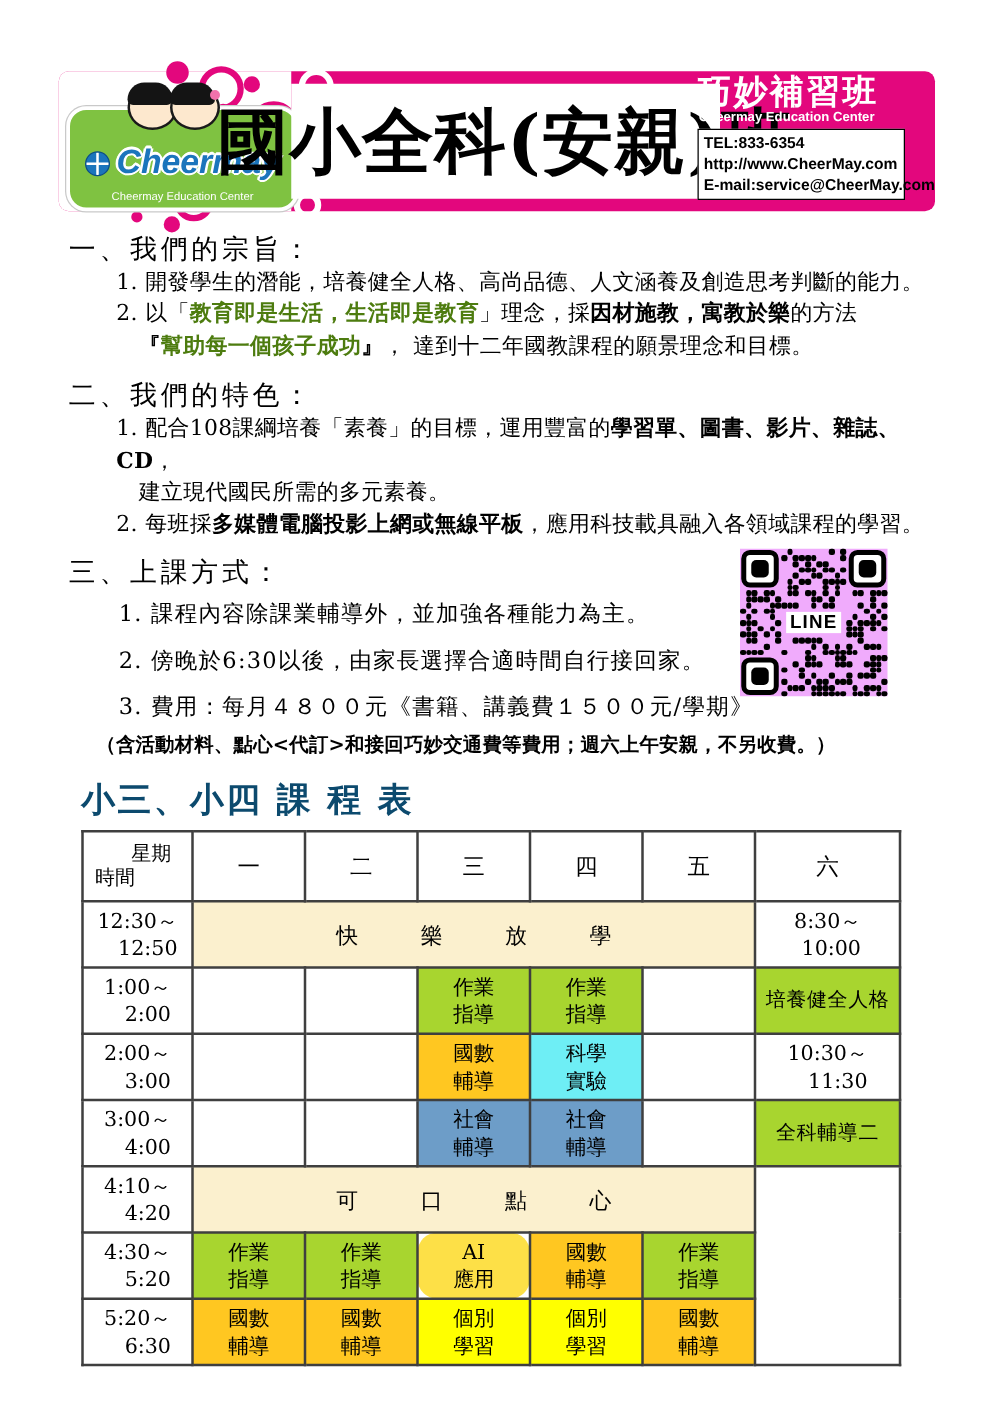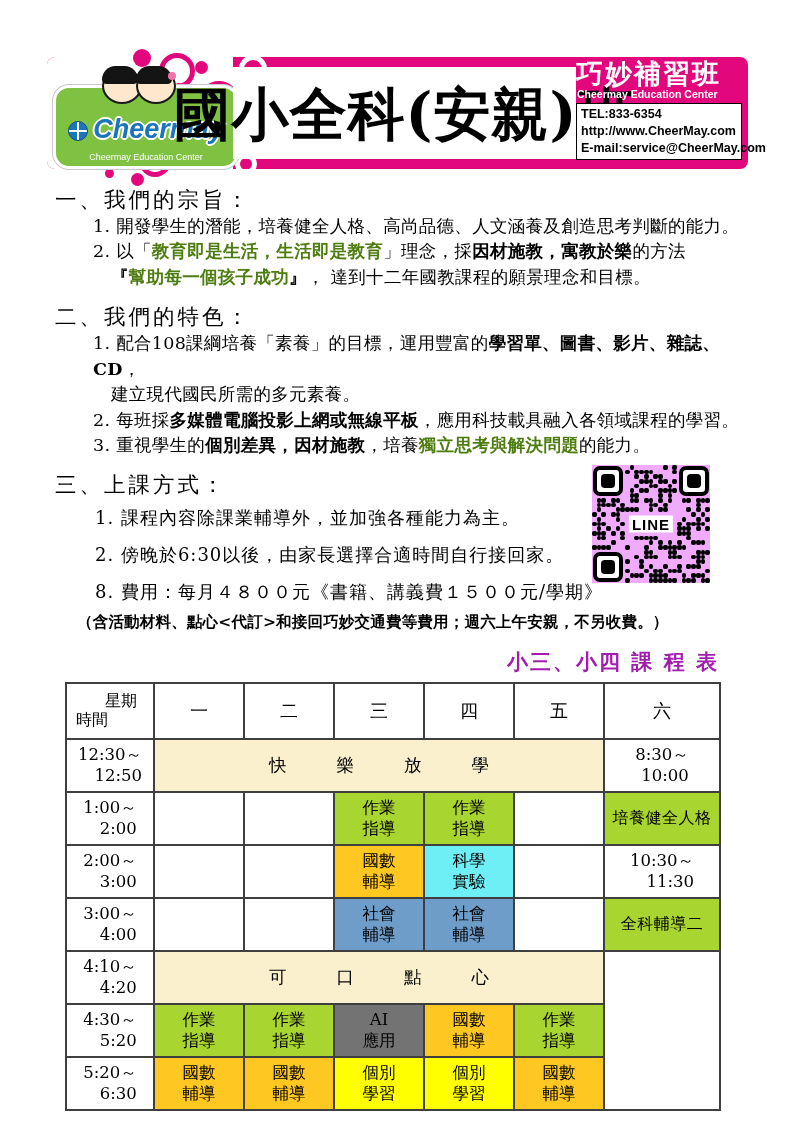--- a/index.html
+++ b/index.html
@@ -40,21 +40,21 @@
   .globe{display:inline-block;vertical-align:-3px;width:18px;height:18px;border-radius:50%;background:
     linear-gradient(#fff 0 0) center/100% 2px no-repeat,
     linear-gradient(90deg,#fff 0 0) center/2px 100% no-repeat,#1B75BC;border:1.5px solid #0d4e86;}
   .brand{font-family:"Liberation Sans",sans-serif;font-style:italic;font-weight:bold;font-size:27px;color:#1B75BC;
     text-shadow:-2px 0 #fff,2px 0 #fff,0 -2px #fff,0 2px #fff,-1px -1px #fff,1px 1px #fff,-1px 1px #fff,1px -1px #fff;letter-spacing:0px;text-align:center;}
   .logo-tagline{position:absolute;left:0;right:0;bottom:4px;text-align:center;color:#fff;font-family:"Liberation Sans",sans-serif;font-size:9px;}
 
   .title-box{position:absolute;left:186px;right:172px;top:10px;bottom:10px;background:#fff;display:flex;align-items:center;justify-content:center;}
   .main-title{font-size:57px;font-weight:bold;letter-spacing:1px;white-space:nowrap;line-height:1;}
 
-  .right-block{position:absolute;right:2px;top:3px;width:170px;}
+  .right-block{position:absolute;right:20px;top:3px;width:170px;}
   .school-zh{color:#fff;font-weight:bold;font-size:27px;letter-spacing:2px;line-height:1.05;white-space:nowrap;}
   .school-en{color:#fff;font-family:"Liberation Sans",sans-serif;font-weight:bold;font-size:10.5px;margin:0 0 3px 1px;white-space:nowrap;}
   .contact-box{background:#fff;border:1.5px solid #000;padding:2px 4px;font-family:"Liberation Sans",sans-serif;font-weight:bold;font-size:12.5px;line-height:1.35;color:#000;width:156px;}
   .contact-box div{white-space:nowrap;}
 
   
   .content{position:absolute;left:55px;top:186px;width:693px;}
   h2{font-size:21.5px;font-weight:normal;letter-spacing:3px;margin:0;line-height:1.3;}
   .sec2 h2{margin-top:13px;}
   .sec3 h2{margin-top:12px;}
@@ -70,35 +70,35 @@
   .qr{position:absolute;left:537px;top:-6px;width:118px;height:118px;background:#f0abfc;}
   .qr-grid{position:absolute;inset:0;display:grid;grid-template-columns:repeat(25,1fr);grid-template-rows:repeat(25,1fr);}
   .qr-grid span{background:transparent;}
   .qr-grid span.on{background:#000;border-radius:40%;}
   .finder{position:absolute;width:22px;height:22px;border:4.5px solid #000;border-radius:7px;background:#fff;}
   .finder::after{content:"";position:absolute;left:4px;top:4px;width:14px;height:14px;background:#000;border-radius:4px;}
   .f-tl{left:1px;top:1px;} .f-tr{right:1px;top:1px;} .f-bl{left:1px;bottom:1px;}
   .qr-label{position:absolute;left:50%;top:50%;transform:translate(-50%,-50%);background:#fff;padding:0 3px;font-family:"Liberation Sans",sans-serif;font-weight:bold;font-size:15px;letter-spacing:1px;}
 
   
-  .table-title{width:654px;margin:14px 0 6px 10px;text-align:right;color:#a21caf;font-weight:bold;font-size:21px;letter-spacing:2px;}
+  .table-title{width:654px;margin:14px 0 6px 10px;text-align:left;color:#0c4a6e;font-weight:bold;font-size:27px;letter-spacing:2px;}
   table.schedule{border-collapse:collapse;table-layout:fixed;margin-left:10px;width:654px;}
   .schedule td,.schedule th{border:2px solid #3f3f3f;text-align:center;vertical-align:middle;padding:0;font-weight:normal;}
   .schedule .hrow{height:56px;}
   .schedule .drow{height:53px;}
   .day-h{font-size:18px;}
   .corner{position:relative;font-size:16px;}
   .corner .ct{position:absolute;top:7px;right:16px;}
   .corner .cb{position:absolute;bottom:7px;left:9px;}
   .tl{display:inline-block;text-align:right;font-size:16.5px;line-height:1.3;white-space:pre-line;font-family:"DejaVu Serif",serif;}
   .pre{white-space:pre-line;font-size:16.5px;line-height:1.3;}
   .satlbl{font-size:16px;letter-spacing:0.5px;}
   .spread{letter-spacing:50px;padding-left:50px;font-size:17.5px;}
   .c-cream{background:#FBF0CE;} .c-green{background:#A8D52F;} .c-gold{background:#FFC721;}
-  .c-cyan{background:#6EEEF5;} .c-blue{background:#6D9DC8;} .c-peach{background:#737373;} .c-yellow{background:#FFFF00;}
+  .c-cyan{background:#6EEEF5;} .c-blue{background:#6D9DC8;} .c-peach{background:#fde047;border-radius:16px;} .c-yellow{background:#FFFF00;}
 </style>
 </head>
 <body>
 
 <div class="banner">
   <div class="dots-zone">
     <div class="dot f d1"></div>
     <div class="dot r d2"></div>
     <div class="dot f d3"></div>
     <div class="dot f d4"></div>
@@ -151,28 +151,27 @@
     <div class="line"><span>1. 開發學生的潛能，培養健全人格、高尚品德、人文涵養及創造思考判斷的能力。</span></div>
     <div class="line"><span>2. 以「</span><span class="run-blue">教育即是生活，生活即是教育</span><span>」理念，採</span><span class="run-b">因材施教，寓教於樂</span><span>的方法</span></div>
     <div class="line i2"><span class="run-b">『</span><span class="run-blue">幫助每一個孩子成功</span><span class="run-b">』</span><span>，  達到十二年國教課程的願景理念和目標。</span></div>
   </div>
 
   <div class="sec2">
     <h2>二、我們的特色：</h2>
     <div class="line"><span>1. 配合108課綱培養「素養」的目標，運用豐富的</span><span class="run-b">學習單、圖書、影片、雜誌、CD</span><span>，</span></div>
     <div class="line i2"><span>建立現代國民所需的多元素養。</span></div>
     <div class="line"><span>2. 每班採</span><span class="run-b">多媒體電腦投影上網或無線平板</span><span>，應用科技載具融入各領域課程的學習。</span></div>
-    <div class="line"><span>3. 重視學生的</span><span class="run-b">個別差異，因材施教</span><span>，培養</span><span class="run-blue">獨立思考與解決問題</span><span>的能力。</span></div>
   </div>
 
   <div class="sec3">
     <h2>三、上課方式：</h2>
     <div class="line"><span>1. 課程內容除課業輔導外，並加強各種能力為主。</span></div>
     <div class="line"><span>2. 傍晚於6:30以後，由家長選擇合適時間自行接回家。</span></div>
-    <div class="line"><span>8. 費用：每月４８００元《書籍、講義費１５００元/學期》</span></div>
+    <div class="line"><span>3. 費用：每月４８００元《書籍、講義費１５００元/學期》</span></div>
     <div class="fee-note">（含活動材料、點心&lt;代訂&gt;和接回巧妙交通費等費用；週六上午安親，不另收費。）</div>
 
     <div class="qr">
       <div class="qr-grid" id="qr-grid">
           <span></span>
           <span></span>
           <span></span>
           <span></span>
           <span></span>
           <span></span>

